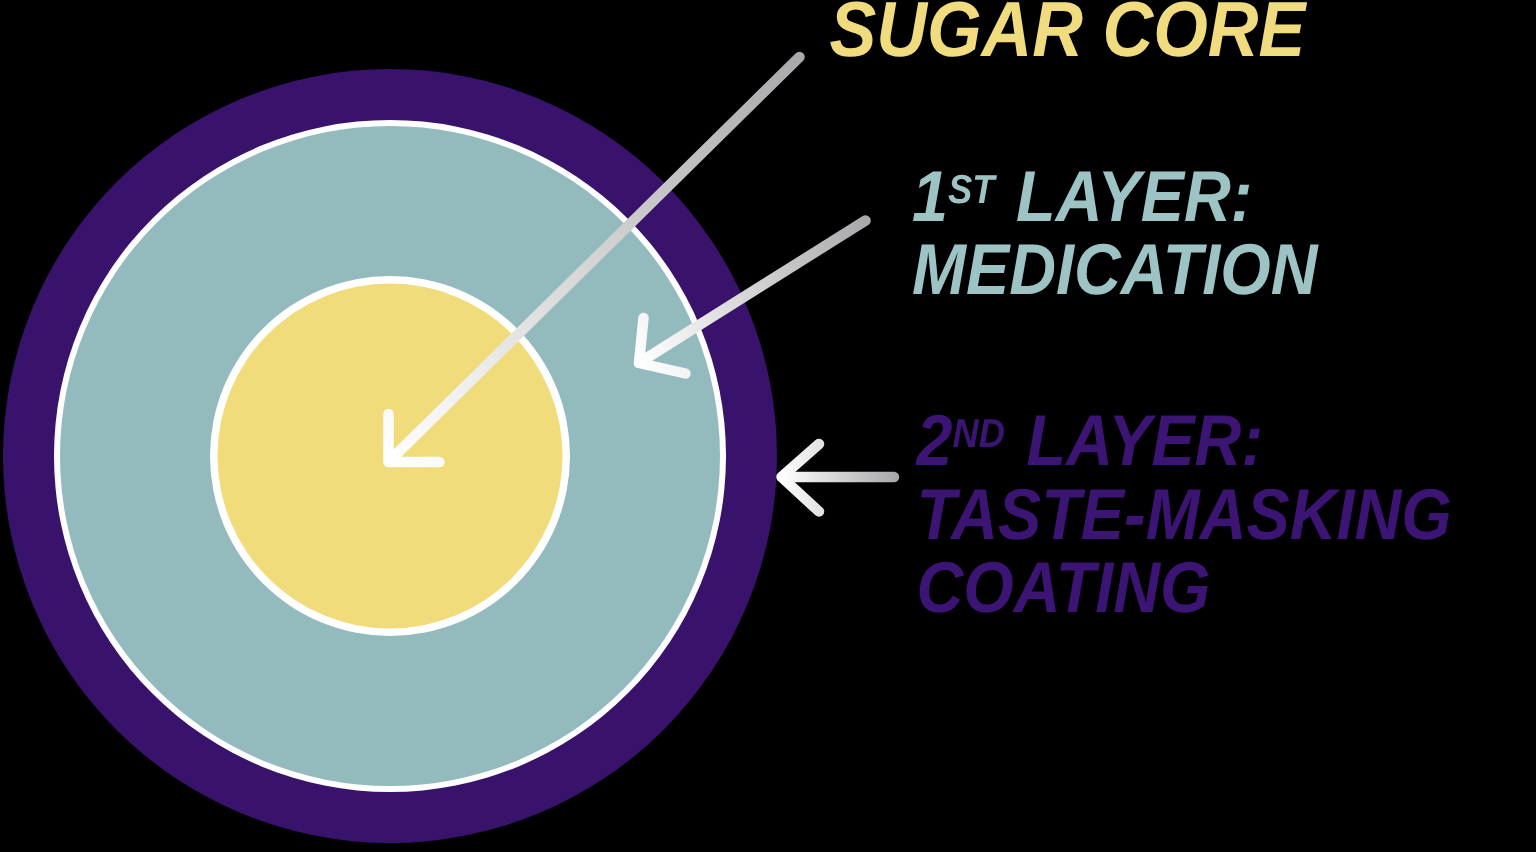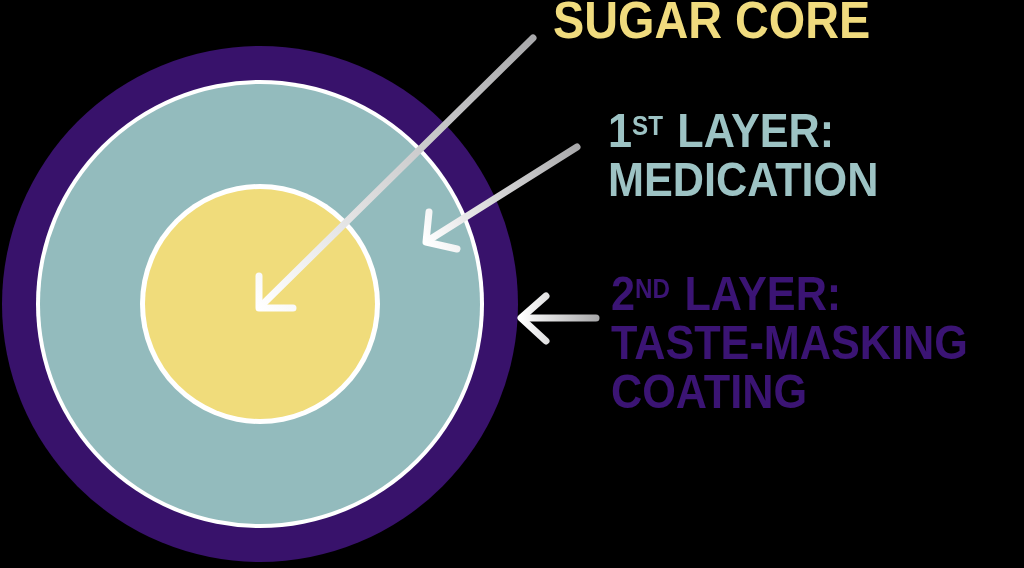--- a/index.html
+++ b/index.html
@@ -7,20 +7,21 @@
     padding: 0;
     background: #000;
   }
   .stage {
     position: relative;
     width: 1024px;
     height: 568px;
     background: #000;
     overflow: hidden;
     font-family: "Liberation Sans", sans-serif;
+    font-style: italic;
   }
   .diagram-svg {
     position: absolute;
     left: 0;
     top: 0;
   }
   .label {
     position: absolute;
     font-weight: 700;
     letter-spacing: 0px;

